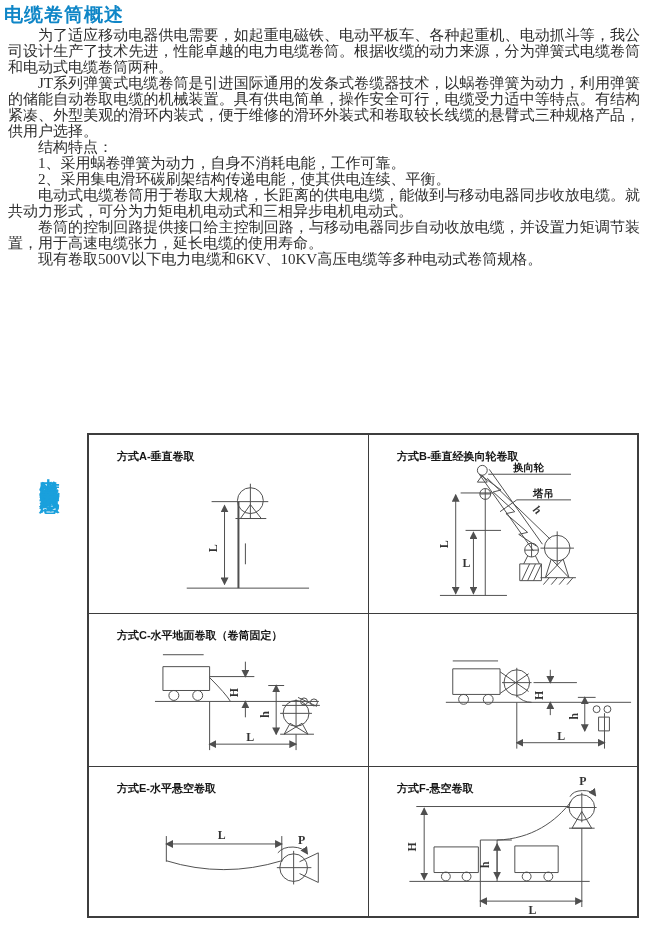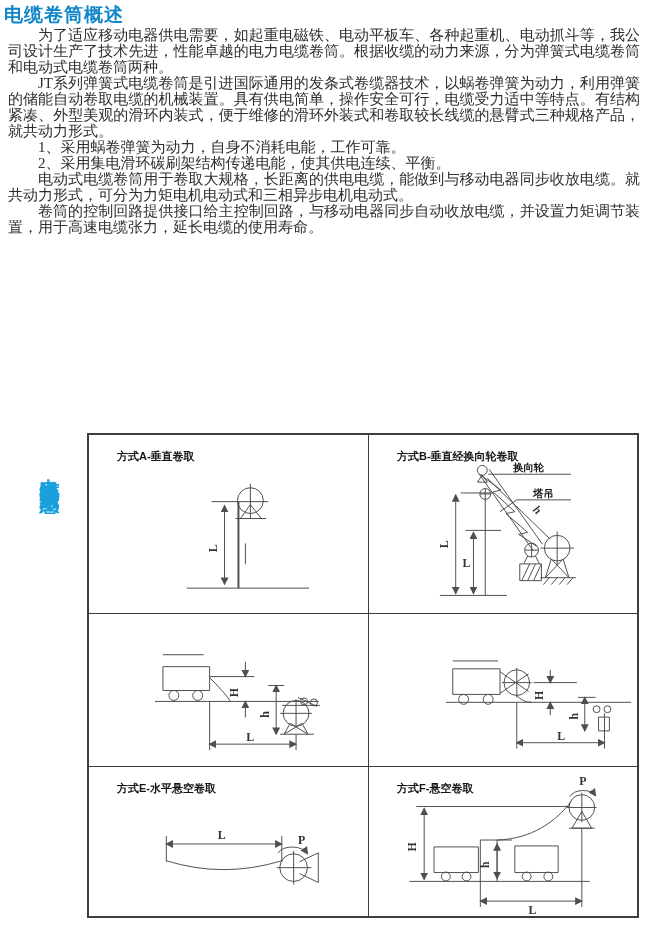--- a/index.html
+++ b/index.html
@@ -57,25 +57,27 @@
     </marker>
   </defs>
 </svg>
 
 <div class="page">
 
   <h1 class="doc-title">电缆卷筒概述</h1>
 
   <div class="doc-body">
     <p>为了适应移动电器供电需要，如起重电磁铁、电动平板车、各种起重机、电动抓斗等，我公司设计生产了技术先进，性能卓越的电力电缆卷筒。根据收缆的动力来源，分为弹簧式电缆卷筒和电动式电缆卷筒两种。</p>
-    <p>JT系列弹簧式电缆卷筒是引进国际通用的发条式卷缆器技术，以蜗卷弹簧为动力，利用弹簧的储能自动卷取电缆的机械装置。具有供电简单，操作安全可行，电缆受力适中等特点。有结构紧凑、外型美观的滑环内装式，便于维修的滑环外装式和卷取较长线缆的悬臂式三种规格产品，就共动力形式。</p>
+    <p>JT系列弹簧式电缆卷筒是引进国际通用的发条式卷缆器技术，以蜗卷弹簧为动力，利用弹簧的储能自动卷取电缆的机械装置。具有供电简单，操作安全可行，电缆受力适中等特点。有结构紧凑、外型美观的滑环内装式，便于维修的滑环外装式和卷取较长线缆的悬臂式三种规格产品，供用户选择。</p>
+    <p>结构特点：</p>
     <p>1、采用蜗卷弹簧为动力，自身不消耗电能，工作可靠。</p>
     <p>2、采用集电滑环碳刷架结构传递电能，使其供电连续、平衡。</p>
     <p>电动式电缆卷筒用于卷取大规格，长距离的供电电缆，能做到与移动电器同步收放电缆。就共动力形式，可分为力矩电机电动式和三相异步电机电动式。</p>
     <p>卷筒的控制回路提供接口给主控制回路，与移动电器同步自动收放电缆，并设置力矩调节装置，用于高速电缆张力，延长电缆的使用寿命。</p>
+    <p>现有卷取500V以下电力电缆和6KV、10KV高压电缆等多种电动式卷筒规格。</p>
   </div>
 
   <div class="side-caption">电缆卷筒安装方式示意图</div>
 
   <div class="fig">
 
     <div class="cell bR bB">
       <svg viewBox="0 0 280 179">
         <g class="ln">
           <line x1="123" y1="67" x2="180" y2="67"></line>
@@ -172,20 +174,21 @@
           <line x1="192" y1="121" x2="226" y2="121"></line>
           <line x1="194" y1="92" x2="232" y2="92"></line>
           <circle cx="216" cy="88" r="3.5"></circle>
           <circle cx="226" cy="89" r="3.5"></circle>
           <line x1="210" y1="84" x2="229" y2="93"></line>
         </g>
         <text class="dim" x="150" y="79" text-anchor="middle" transform="rotate(-90 150 79)">H</text>
         <text class="dim" x="181" y="101" text-anchor="middle" transform="rotate(-90 181 101)">h</text>
         <text class="dim" x="162" y="128" text-anchor="middle">L</text>
       </svg>
+      <div class="ptitle">方式C-水平地面卷取（卷筒固定）</div>
     </div>
 
     <div class="cell bB">
       <svg viewBox="0 0 272 153">
         <g class="ln">
           <line x1="85" y1="47" x2="131" y2="47"></line>
           <path d="M85,55 H133 V81 H85 Z"></path>
           <circle cx="96" cy="86" r="5"></circle>
           <circle cx="121" cy="86" r="5"></circle>
           <circle cx="150" cy="69" r="13"></circle>

